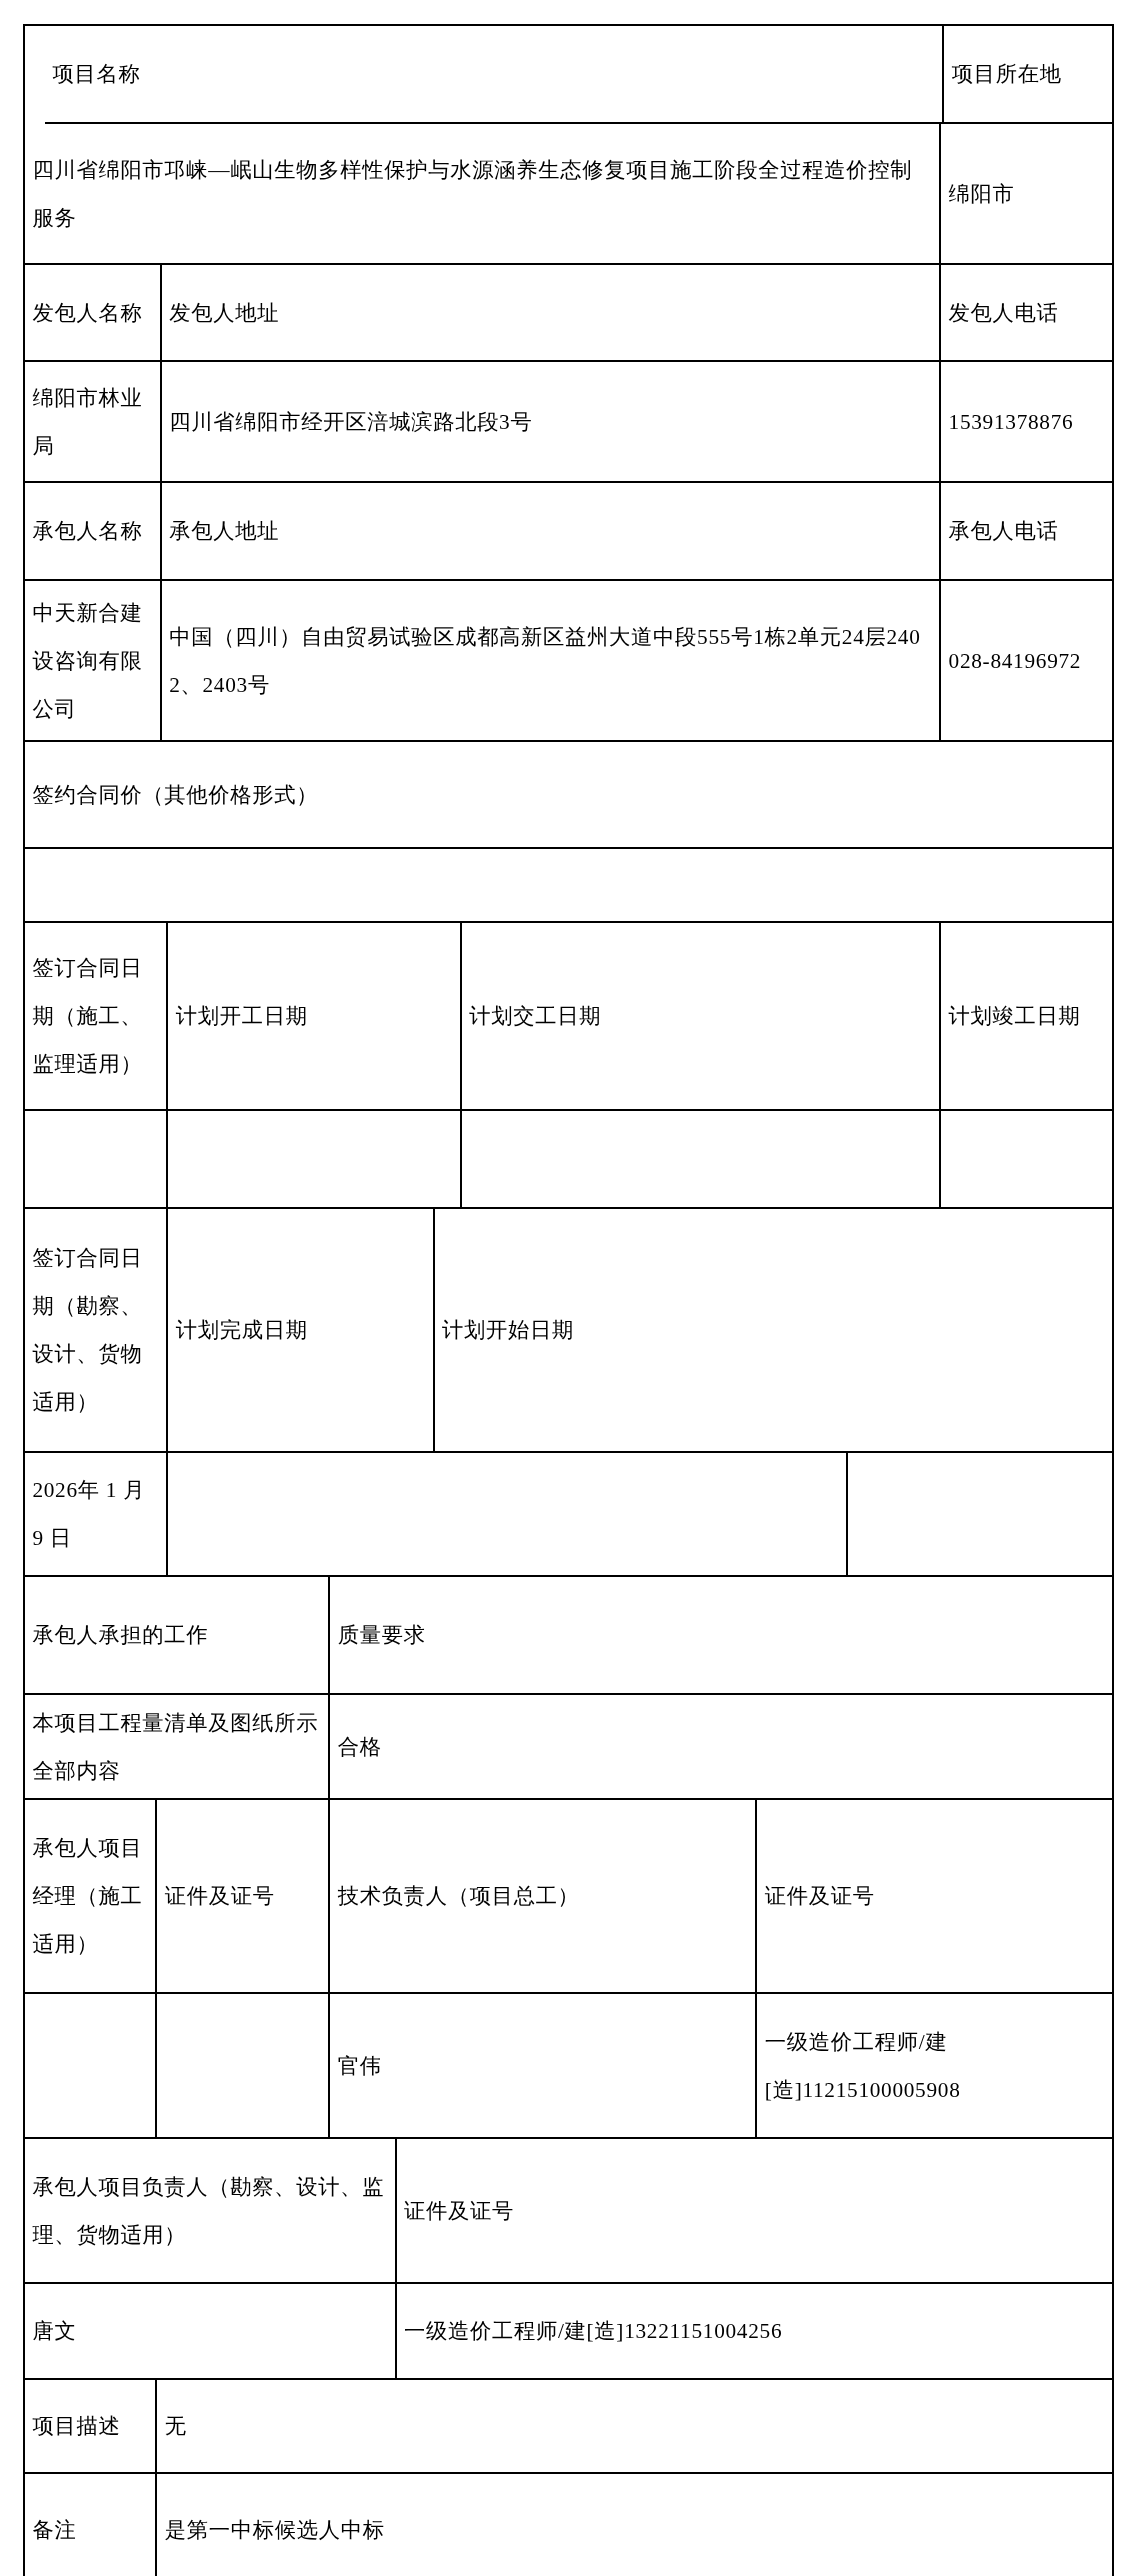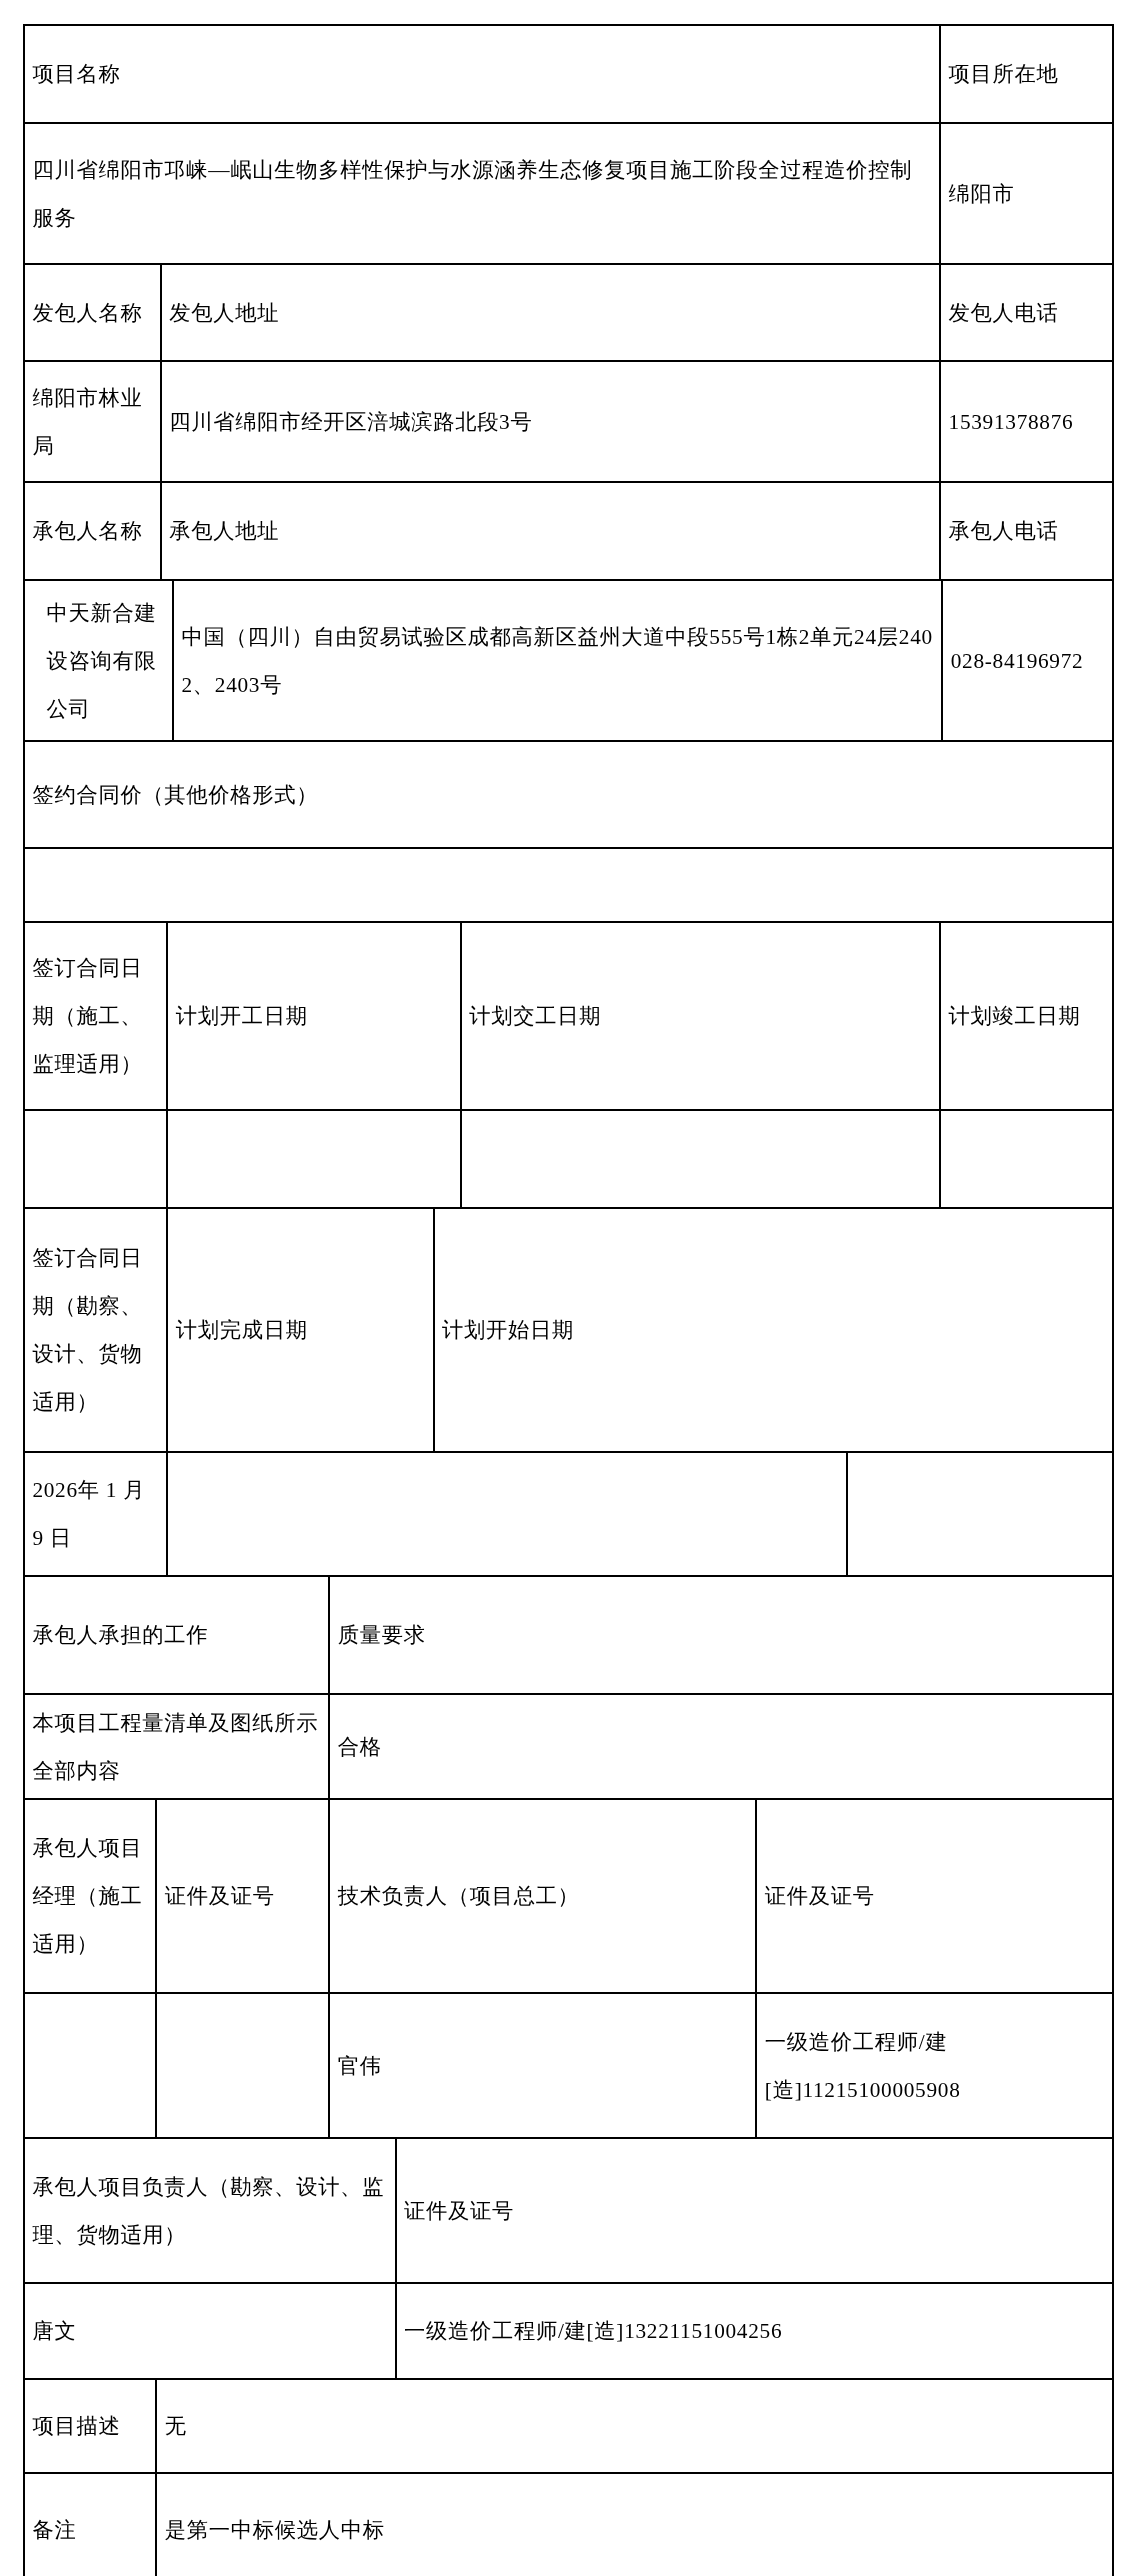--- a/index.html
+++ b/index.html
@@ -57,21 +57,21 @@
   .fill {
     flex: 1 1 auto;
   }
 </style>
 </head>
 <body>
 
 <div class="page">
   <div class="doc-table">
 
-    <div class="row" style="height:98px;">
+    <div class="row" style="height:98px;margin-left:20px;">
       <div class="cell" style="flex:0 0 84.1%;">项目名称</div>
       <div class="cell fill">项目所在地</div>
     </div>
 
     <div class="row" style="height:141px;">
       <div class="cell" style="flex:0 0 84.1%;">四川省绵阳市邛崃—岷山生物多样性保护与水源涵养生态修复项目施工阶段全过程造价控制服务</div>
       <div class="cell fill">绵阳市</div>
     </div>
 
     <div class="row" style="height:97px;">
@@ -85,21 +85,21 @@
       <div class="cell" style="flex:0 0 71.7%;">四川省绵阳市经开区涪城滨路北段3号</div>
       <div class="cell fill">15391378876</div>
     </div>
 
     <div class="row" style="height:98px;">
       <div class="cell" style="flex:0 0 12.4%;">承包人名称</div>
       <div class="cell" style="flex:0 0 71.7%;">承包人地址</div>
       <div class="cell fill">承包人电话</div>
     </div>
 
-    <div class="row" style="height:161px;padding-left:14px;">
+    <div class="row" style="height:161px;">
       <div class="cell" style="flex:0 0 12.4%;">中天新合建设咨询有限公司</div>
       <div class="cell break-all" style="flex:0 0 71.7%;">中国（四川）自由贸易试验区成都高新区益州大道中段555号1栋2单元24层2402、2403号</div>
       <div class="cell fill">028-84196972</div>
     </div>
 
     <div class="row" style="height:107px;">
       <div class="cell fill">签约合同价（其他价格形式）</div>
     </div>
 
     <div class="row" style="height:74px;">

